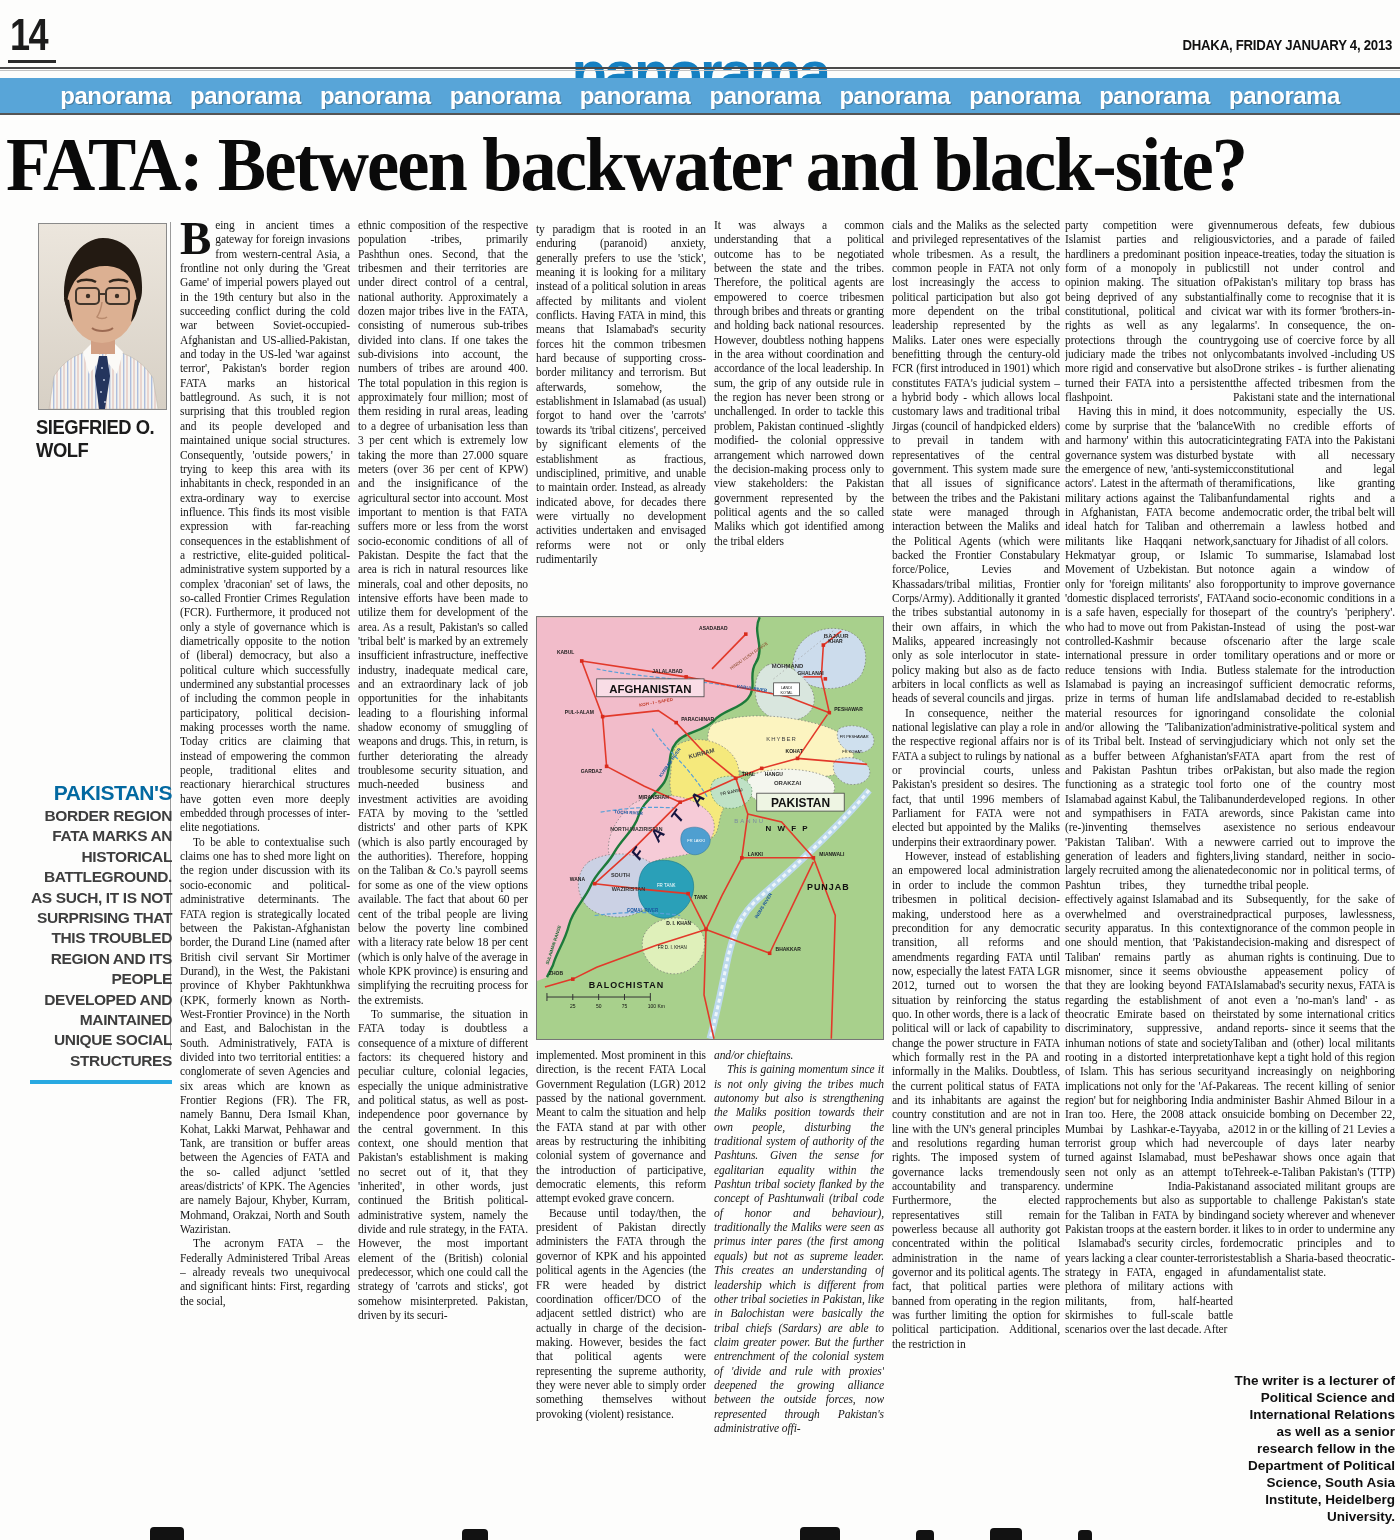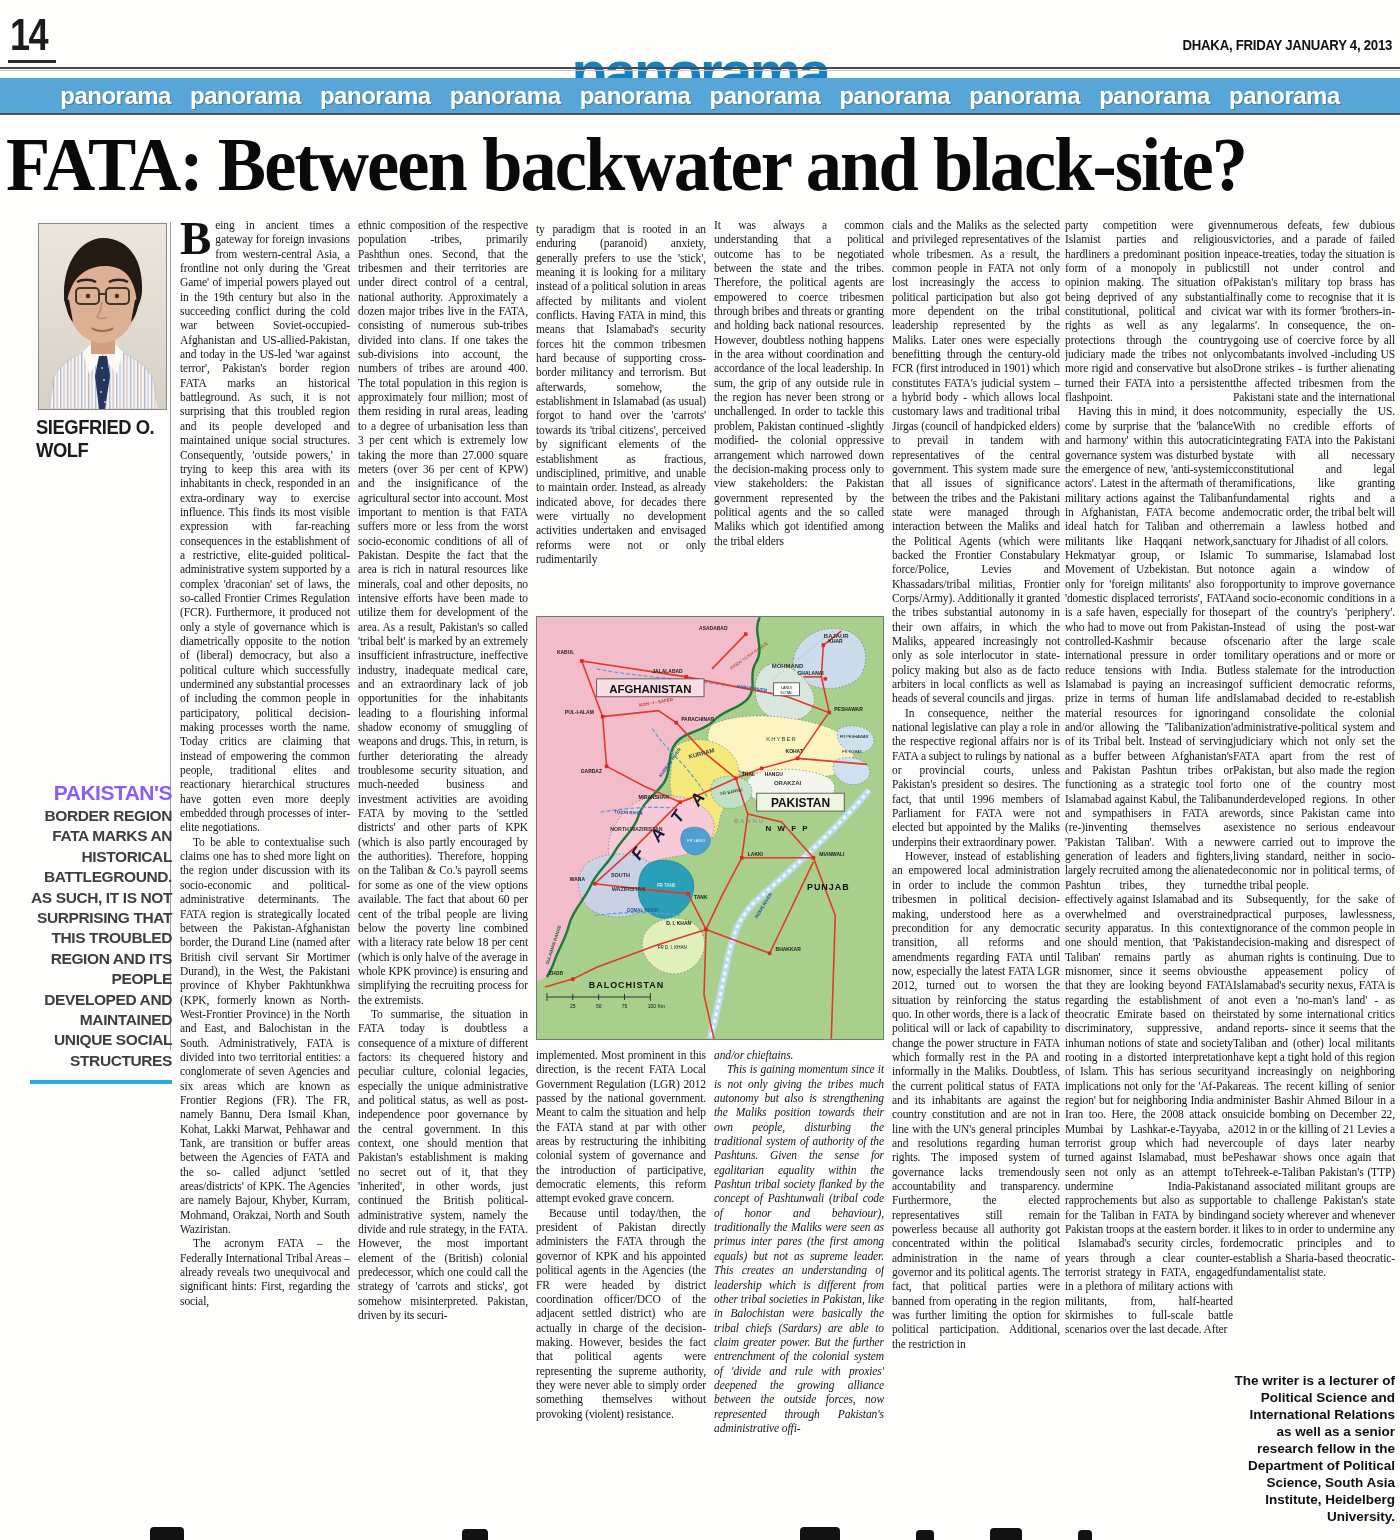--- a/index.html
+++ b/index.html
@@ -34,21 +34,21 @@
 
   
   #photo-frame { left:38px; top:223px; width:129px; height:187px;
     border:1px solid #8a8a8a; background:#e8e2d8; }
   #author-name { left:36px; top:416px; width:140px;
     font:bold 20px "Liberation Sans",sans-serif; color:#1c1c1c; line-height:23px;
     letter-spacing:-.5px; transform:scaleX(.92); transform-origin:left top; }
   #sidebar-rule { left:170px; top:222px; width:1px; height:828px; background:#9a9a9a; }
   #pullquote { left:26px; top:780px; width:146px; text-align:right;
     font-family:"Liberation Sans",sans-serif; font-weight:bold; }
-  #pullquote .lead { font-size:21px; color:#8b5cf6; letter-spacing:-.5px; line-height:26px; }
+  #pullquote .lead { font-size:21px; color:#0369a1; letter-spacing:-.5px; line-height:26px; }
   #pullquote .pq-body { font-size:15.5px; color:#3e3e3e; line-height:20.4px; letter-spacing:-.4px;margin-top:14px; }
   #pullquote .bar { margin-top:9px; margin-left:auto; width:142px; height:4px; background:#29a9e1; }
 
   
   .col { position:absolute; width:170px; overflow:hidden; text-align:justify;
     font-size:11.5px; line-height:14.35px; color:#161616; letter-spacing:-.1px; }
   .col p { margin:0; text-indent:13px; }
   .col p.noindent { text-indent:0; }
   .dropcap { float:left; font-size:47px; line-height:37px; padding:2px 4px 0 0;
     font-weight:bold; color:#111; }
@@ -136,21 +136,21 @@
 
   <div class="abs" id="pullquote">
     <span class="lead">PAKISTAN'S</span>
     <span class="pq-body">BORDER REGION FATA MARKS AN HISTORICAL BATTLEGROUND. AS SUCH, IT IS NOT SURPRISING THAT THIS TROUBLED REGION AND ITS PEOPLE DEVELOPED AND MAINTAINED UNIQUE SOCIAL STRUCTURES</span>
     <div class="bar"></div>
   </div>
 
   <div class="col" id="col1">
       <p class="noindent"><span class="dropcap">B</span>eing in ancient times a gateway for foreign invasions from western-central Asia, a frontline not only during the 'Great Game' of imperial powers played out in the 19th century but also in the succeeding conflict during the cold war between Soviet-occupied-Afghanistan and US-allied-Pakistan, and today in the US-led 'war against terror', Pakistan's border region FATA marks an historical battleground. As such, it is not surprising that this troubled region and its people developed and maintained unique social structures. Consequently, 'outside powers,' in trying to keep this area with its inhabitants in check, responded in an extra-ordinary way to exercise influence. This finds its most visible expression with far-reaching consequences in the establishment of a restrictive, elite-guided political-administrative system supported by a complex 'draconian' set of laws, the so-called Frontier Crimes Regulation (FCR). Furthermore, it produced not only a style of governance which is diametrically opposite to the notion of (liberal) democracy, but also a political culture which successfully undermined any substantial processes of including the common people in participatory, political decision-making processes worth the name. Today critics are claiming that instead of empowering the common people, traditional elites and reactionary hierarchical structures have gotten even more deeply embedded through processes of inter-elite negotiations.</p>
       <p>To be able to contextualise such claims one has to shed more light on the region under discussion with its socio-economic and political-administrative determinants. The FATA region is strategically located between the Pakistan-Afghanistan border, the Durand Line (named after British civil servant Sir Mortimer Durand), in the West, the Pakistani province of Khyber Pakhtunkhwa (KPK, formerly known as North-West-Frontier Province) in the North and East, and Balochistan in the South. Administratively, FATA is divided into two territorial entities: a conglomerate of seven Agencies and six areas which are known as Frontier Regions (FR). The FR, namely Bannu, Dera Ismail Khan, Kohat, Lakki Marwat, Pehhawar and Tank, are transition or buffer areas between the Agencies of FATA and the so- called adjunct 'settled areas/districts' of KPK. The Agencies are namely Bajour, Khyber, Kurram, Mohmand, Orakzai, North and South Waziristan.</p>
-      <p>The acronym FATA – the Federally International Tribal Areas – already reveals two unequivocal and significant hints: First, regarding the social,</p>
+      <p>The acronym FATA – the Federally Administered Tribal Areas – already reveals two unequivocal and significant hints: First, regarding the social,</p>
     </div>
   <div class="col" id="col2">
       <p class="noindent">ethnic composition of the respective population -tribes, primarily Pashthun ones. Second, that the tribesmen and their territories are under direct control of a central, national authority. Approximately a dozen major tribes live in the FATA, consisting of numerous sub-tribes divided into clans. If one takes the sub-divisions into account, the numbers of tribes are around 400. The total population in this region is approximately four million; most of them residing in rural areas, leading to a degree of urbanisation less than 3 per cent which is extremely low taking the more than 27.000 square meters (over 36 per cent of KPW) and the insignificance of the agricultural sector into account. Most important to mention is that FATA suffers more or less from the worst socio-economic conditions of all of Pakistan. Despite the fact that the area is rich in natural resources like minerals, coal and other deposits, no intensive efforts have been made to utilize them for development of the area. As a result, Pakistan's so called 'tribal belt' is marked by an extremely insufficient infrastructure, ineffective industry, inadequate medical care, and an extraordinary lack of job opportunities for the inhabitants leading to a flourishing informal shadow economy of smuggling of weapons and drugs. This, in return, is further deteriorating the already troublesome security situation, and much-needed business and investment activities are avoiding FATA by moving to the 'settled districts' and other parts of KPK (which is also partly encouraged by the authorities). Therefore, hopping on the Taliban &amp; Co.'s payroll seems for some as one of the view options available. The fact that about 60 per cent of the tribal people are living below the poverty line combined with a literacy rate below 18 per cent (which is only halve of the average in whole KPK province) is ensuring and simplifying the recruiting process for the extremists.</p>
       <p>To summarise, the situation in FATA today is doubtless a consequence of a mixture of different factors: its chequered history and peculiar culture, colonial legacies, especially the unique administrative and political status, as well as post-independence poor governance by the central government. In this context, one should mention that Pakistan's establishment is making no secret out of it, that they 'inherited', in other words, just continued the British political-administrative system, namely the divide and rule strategy, in the FATA. However, the most important element of the (British) colonial predecessor, which one could call the strategy of 'carrots and sticks', got somehow misinterpreted. Pakistan, driven by its securi-</p>
     </div>
   <div class="col" id="col3a">
       <p class="noindent">ty paradigm that is rooted in an enduring (paranoid) anxiety, generally prefers to use the 'stick', meaning it is looking for a military instead of a political solution in areas affected by militants and violent conflicts. Having FATA in mind, this means that Islamabad's security forces hit the common tribesmen hard because of supporting cross-border militancy and terrorism. But afterwards, somehow, the establishment in Islamabad (as usual) forgot to hand over the 'carrots' towards its 'tribal citizens', perceived by significant elements of the establishment as fractious, undisciplined, primitive, and unable to maintain order. Instead, as already indicated above, for decades there were virtually no development activities undertaken and envisaged reforms were not or only rudimentarily</p>
     </div>
   <div class="col" id="col3b">
       <p class="noindent">implemented. Most prominent in this direction, is the recent FATA Local Government Regulation (LGR) 2012 passed by the national government. Meant to calm the situation and help the FATA stand at par with other areas by restructuring the inhibiting colonial system of governance and the introduction of participative, democratic elements, this reform attempt evoked grave concern.</p>
@@ -164,21 +164,21 @@
       <p>This is gaining momentum since it is not only giving the tribes much autonomy but also is strengthening the Maliks position towards their own people, disturbing the traditional system of authority of the Pashtuns. Given the sense for egalitarian equality within the Pashtun tribal society flanked by the concept of Pashtunwali (tribal code of honor and behaviour), traditionally the Maliks were seen as primus inter pares (the first among equals) but not as supreme leader. This creates an understanding of leadership which is different from other tribal societies in Pakistan, like in Balochistan were basically the tribal chiefs (Sardars) are able to claim greater power. But the further entrenchment of the colonial system of 'divide and rule with proxies' deepened the growing alliance between the outside forces, now represented through Pakistan's administrative offi-</p>
     </div>
   <div class="col" id="col5">
       <p class="noindent">cials and the Maliks as the selected and privileged representatives of the whole tribesmen. As a result, the common people in FATA not only lost increasingly the access to political participation but also got more dependent on the tribal leadership represented by the Maliks. Later ones were especially benefitting through the century-old FCR (first introduced in 1901) which constitutes FATA's judicial system – a hybrid body - which allows local customary laws and traditional tribal Jirgas (council of handpicked elders) to prevail in tandem with representatives of the central government. This system made sure that all issues of significance between the tribes and the Pakistani state were managed through interaction between the Maliks and the Political Agents (which were backed the Frontier Constabulary force/Police, Levies and Khassadars/tribal militias, Frontier Corps/Army). Additionally it granted the tribes substantial autonomy in their own affairs, in which the Maliks, appeared increasingly not only as sole interlocutor in state-policy making but also as de facto arbiters in local conflicts as well as heads of several councils and jirgas.</p>
       <p>In consequence, neither the national legislative can play a role in the respective regional affairs nor is FATA a subject to rulings by national or provincial courts, unless Pakistan's president so desires. The fact, that until 1996 members of Parliament for FATA were not elected but appointed by the Maliks underpins their extraordinary power.</p>
       <p>However, instead of establishing an empowered local administration in order to include the common tribesmen in political decision-making, understood here as a precondition for any democratic transition, all reforms and amendments regarding FATA until now, especially the latest FATA LGR 2012, turned out to worsen the situation by reinforcing the status quo. In other words, there is a lack of political will or lack of capability to change the power structure in FATA which formally rest in the PA and informally in the Maliks. Doubtless, the current political status of FATA and its inhabitants are against the country constitution and are not in line with the UN's general principles and resolutions regarding human rights. The imposed system of governance lacks tremendously accountability and transparency. Furthermore, the elected representatives still remain powerless because all authority got concentrated within the political administration in the name of governor and its political agents. The fact, that political parties were banned from operating in the region was further limiting the option for political participation. Additional, the restriction in</p>
     </div>
   <div class="col" id="col6">
       <p class="noindent">party competition were given Islamist parties and religious hardliners a predominant position in form of a monopoly in public opinion making. The situation of being deprived of any substantial constitutional, political and civic rights as well as any legal protections through the country judiciary made the tribes not only more rigid and conservative but also turned their FATA into a persistent flashpoint.</p>
       <p>Having this in mind, it does not come by surprise that the 'balance and harmony' within this autocratic governance system was disturbed by the emergence of new, 'anti-systemic actors'. Latest in the aftermath of the military actions against the Taliban in Afghanistan, FATA become an ideal hatch for Taliban and other militants like Haqqani network, Hekmatyar group, or Islamic Movement of Uzbekistan. But not only for 'foreign militants' also for 'domestic displaced terrorists', FATA is a safe haven, especially for those who had to move out from Pakistan-controlled-Kashmir because of international pressure in order to reduce tensions with India. But Islamabad is paying an increasing prize in terms of human life and material resources for ignoring and/or allowing the 'Talibanization' of its Tribal belt. Instead of serving as a buffer between Afghanistan's and Pakistan Pashtun tribes or functioning as a strategic tool for Islamabad against Kabul, the Taliban and sympathisers in FATA are (re-)inventing themselves as 'Pakistan Taliban'. With a new generation of leaders and fighters, largely recruited among the alienated Pashtun tribes, they turned effectively against Islamabad and its overwhelmed and overstrained security apparatus. In this context one should mention, that 'Pakistan Taliban' remains partly as a misnomer, since it seems obvious that they are looking beyond FATA regarding the establishment of a theocratic Emirate based on their discriminatory, suppressive, and inhuman notions of state and society rooting in a distorted interpretation of Islam. This has serious security implications not only for the 'Af-Pak region' but for neighboring India and Iran too. Here, the 2008 attack on Mumbai by Lashkar-e-Tayyaba, a terrorist group which had never turned against Islamabad, must be seen not only as an attempt to undermine India-Pakistan rapprochements but also as support for the Taliban in FATA by binding Pakistan troops at the eastern border.</p>
-      <p>Islamabad's security circles, for years through a clear counter-terrorist strategy in FATA, engaged in a plethora of military actions with militants, from, half-hearted skirmishes to full-scale battle scenarios over the last decade. After</p>
+      <p>Islamabad's security circles, for years lacking a clear counter-terrorist strategy in FATA, engaged in a plethora of military actions with militants, from, half-hearted skirmishes to full-scale battle scenarios over the last decade. After</p>
     </div>
   <div class="col" id="col7">
       <p class="noindent">numerous defeats, few dubious victories, and a parade of failed peace-treaties, today the situation is still not under control and Pakistan's military top brass has finally come to recognise that it is at war with its former 'brothers-in-arms'. In consequence, the on-going use of coercive force by all combatants involved -including US Drone strikes - is further alienating the affected tribesmen from the Pakistani state and the international community, especially the US. With no credible efforts of integrating FATA into the Pakistani state with all necessary constitutional and legal ramifications, like granting fundamental rights and a democratic order, the tribal belt will remain a lawless hotbed and sanctuary for Jihadist of all colors.</p>
       <p>To summarise, Islamabad lost once again a window of opportunity to improve governance and socio-economic conditions in a part of the country's 'periphery'. Instead of using the post-war scenario after the large scale military operations and or more or less stalemate for the introduction of sufficient democratic reforms, Islamabad decided to re-establish and consolidate the colonial administrative-political system and judiciary which not only set the FATA apart from the rest of Pakistan, but also made the region to one of the country most underdeveloped regions. In other words, since Pakistan came into existence no serious endeavour were carried out to improve the living standard, neither in socio-economic nor in political terms, of the tribal people.</p>
       <p>Subsequently, for the sake of practical purposes, lawlessness, ignorance of the common people in decision-making and disrespect of human rights is continuing. Due to the appeasement policy of Islamabad's security nexus, FATA is not even a 'no-man's land' - as stated by some international critics and reports- since it seems that the Taliban and (other) local militants have kept a tight hold of this region and increasingly on neighboring areas. The recent killing of senior minister Bashir Ahmed Bilour in a suicide bombing on December 22, 2012 in or the killing of 21 Levies a couple of days later nearby Peshawar shows once again that Tehreek-e-Taliban Pakistan's (TTP) and associated militant groups are able to challenge Pakistan's state and society wherever and whenever it likes to in order to undermine any democratic principles and to establish a Sharia-based theocratic-fundamentalist state.</p>
     </div>
 
   <div class="abs" id="credit">The writer is a lecturer of Political Science and International Relations as well as a senior research fellow in the Department of Political Science, South Asia Institute, Heidelberg University.</div>
 
   <div class="abs" id="map-wrap">

